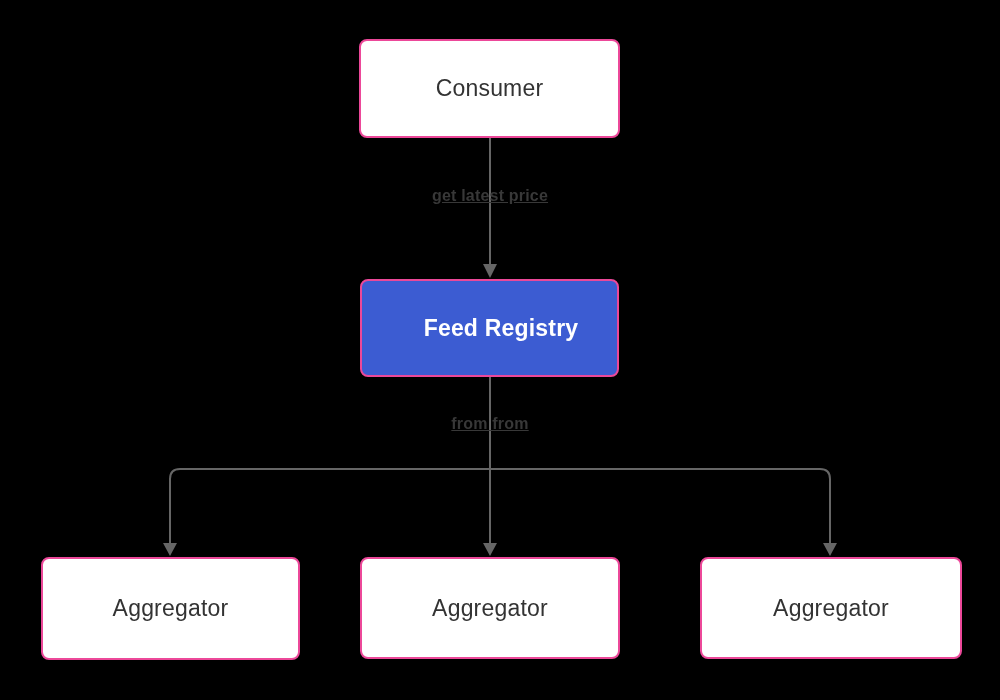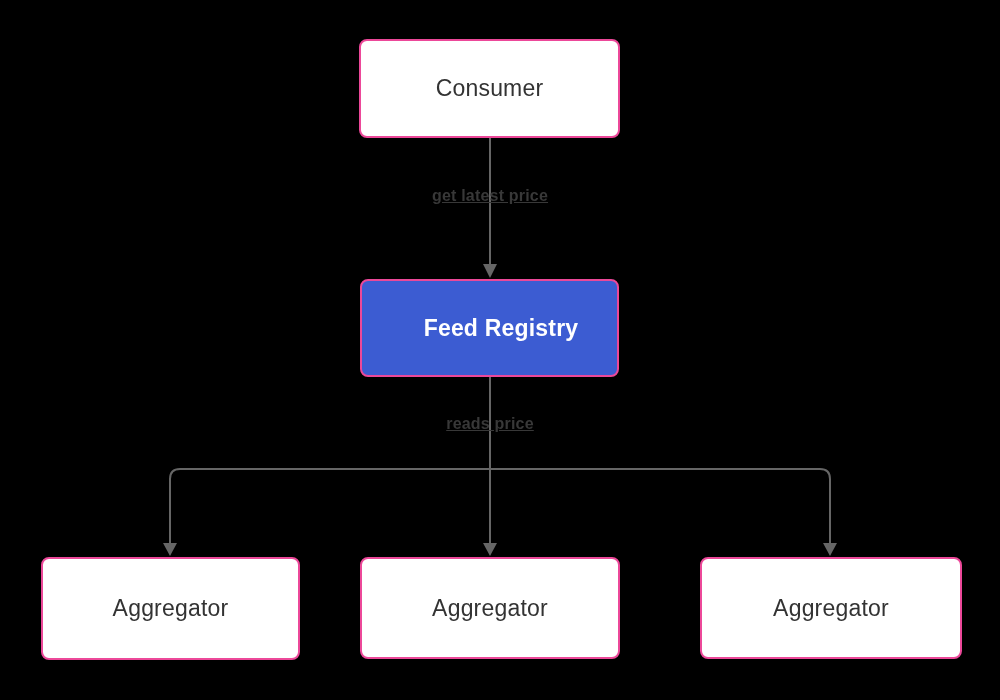--- a/index.html
+++ b/index.html
@@ -67,21 +67,21 @@
     <g fill="#666666" stroke="none">
       <polygon points="483,264 497,264 490,278"></polygon>
       <polygon points="163,543 177,543 170,556"></polygon>
       <polygon points="483,543 497,543 490,556"></polygon>
       <polygon points="823,543 837,543 830,556"></polygon>
     </g>
   </svg>
 
   <div class="edge-label" id="label-get-latest-price">get latest price</div>
 
-  <div class="edge-label" id="label-reads-from">reads price</div>
+  <div class="edge-label" id="label-reads-from">from from</div>
 
   <div class="node" id="node-consumer">
     <span>Consumer</span>
   </div>
 
   <div class="node primary" id="node-feed-registry">
     <span>Feed Registry</span>
   </div>
 
   <div class="node" id="node-aggregator-1">

